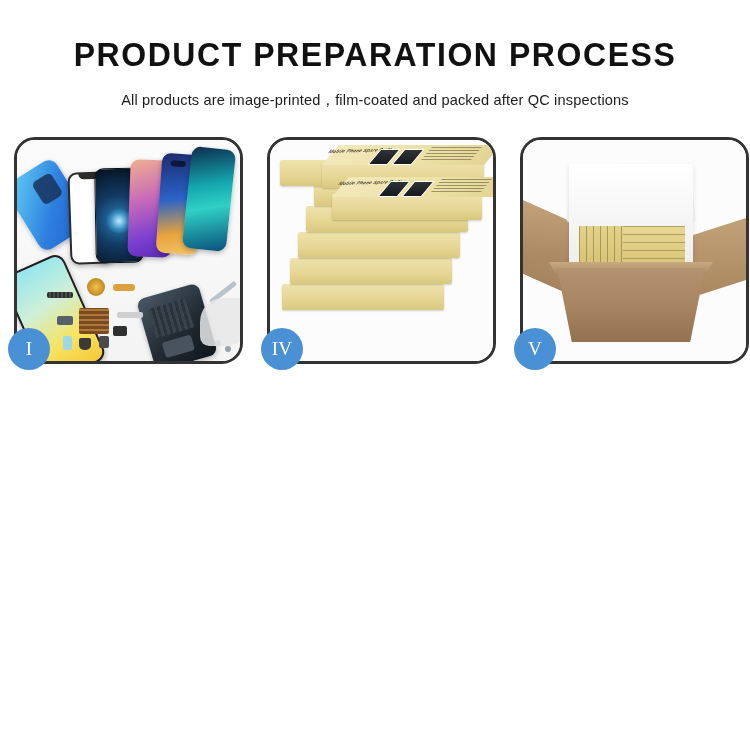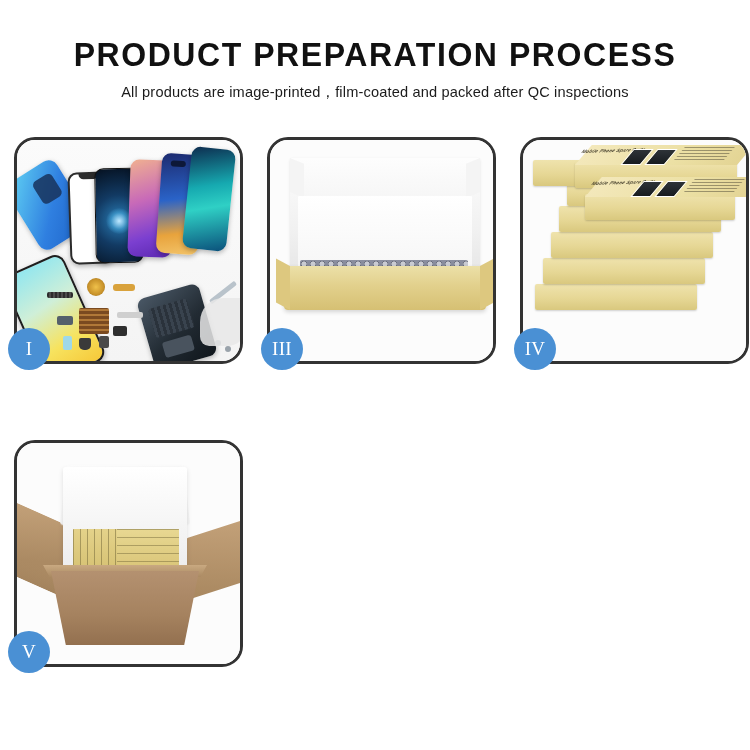--- a/index.html
+++ b/index.html
@@ -13,21 +13,21 @@
   
   .header{position:absolute;left:0;top:0;width:750px;text-align:center;}
   .title{
     margin:0;padding-top:38px;
     font-size:33px;font-weight:bold;color:#111;
     letter-spacing:1.6px;line-height:1.05;
     transform:scaleX(0.97);transform-origin:center;
     white-space:nowrap;
   }
   .subtitle{
-    margin:0;padding-top:10px;
+    margin:8px;padding-top:10px;
     font-size:14.6px;font-weight:normal;color:#1b1b1b;
     letter-spacing:.15px;white-space:nowrap;
   }
 
   
   .grid{
     position:absolute;left:14px;top:137px;
     width:724px;height:546px;
     display:grid;
     grid-template-columns:229px 229px 229px;
@@ -356,29 +356,20 @@
         <div class="part sm5"></div>
         <div class="part tweez"></div>
         <div class="part screw1"></div>
         <div class="part screw2"></div>
         <div class="part hand"></div>
       </div>
       <div class="badge">I</div>
     </div>
 
 
-    <div class="panel">
-      <div class="panel-inner p3">
-        <div class="box3-lid"></div>
-        <div class="box3-foam"></div>
-        <div class="box3-bw"></div>
-        <div class="box3-tray"></div>
-      </div>
-      <div class="badge">III</div>
-    </div>
 
     <div class="panel">
       <div class="panel-inner p4">
         <div class="stack">
           <div class="kbox back"></div>
           <div class="kbox r5"></div>
           <div class="kbox r4"></div>
           <div class="kbox r3"></div>
           <div class="kbox r2"></div>
           <div class="kbox r1"></div>

